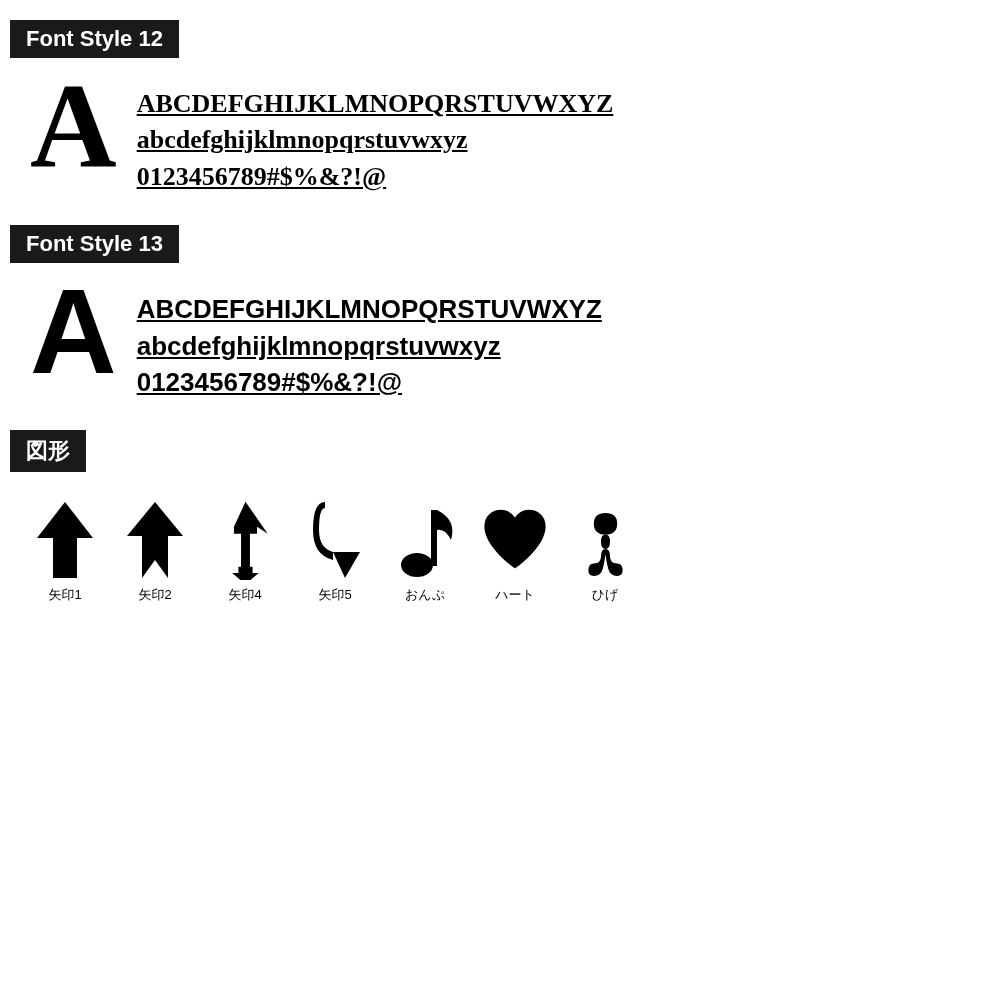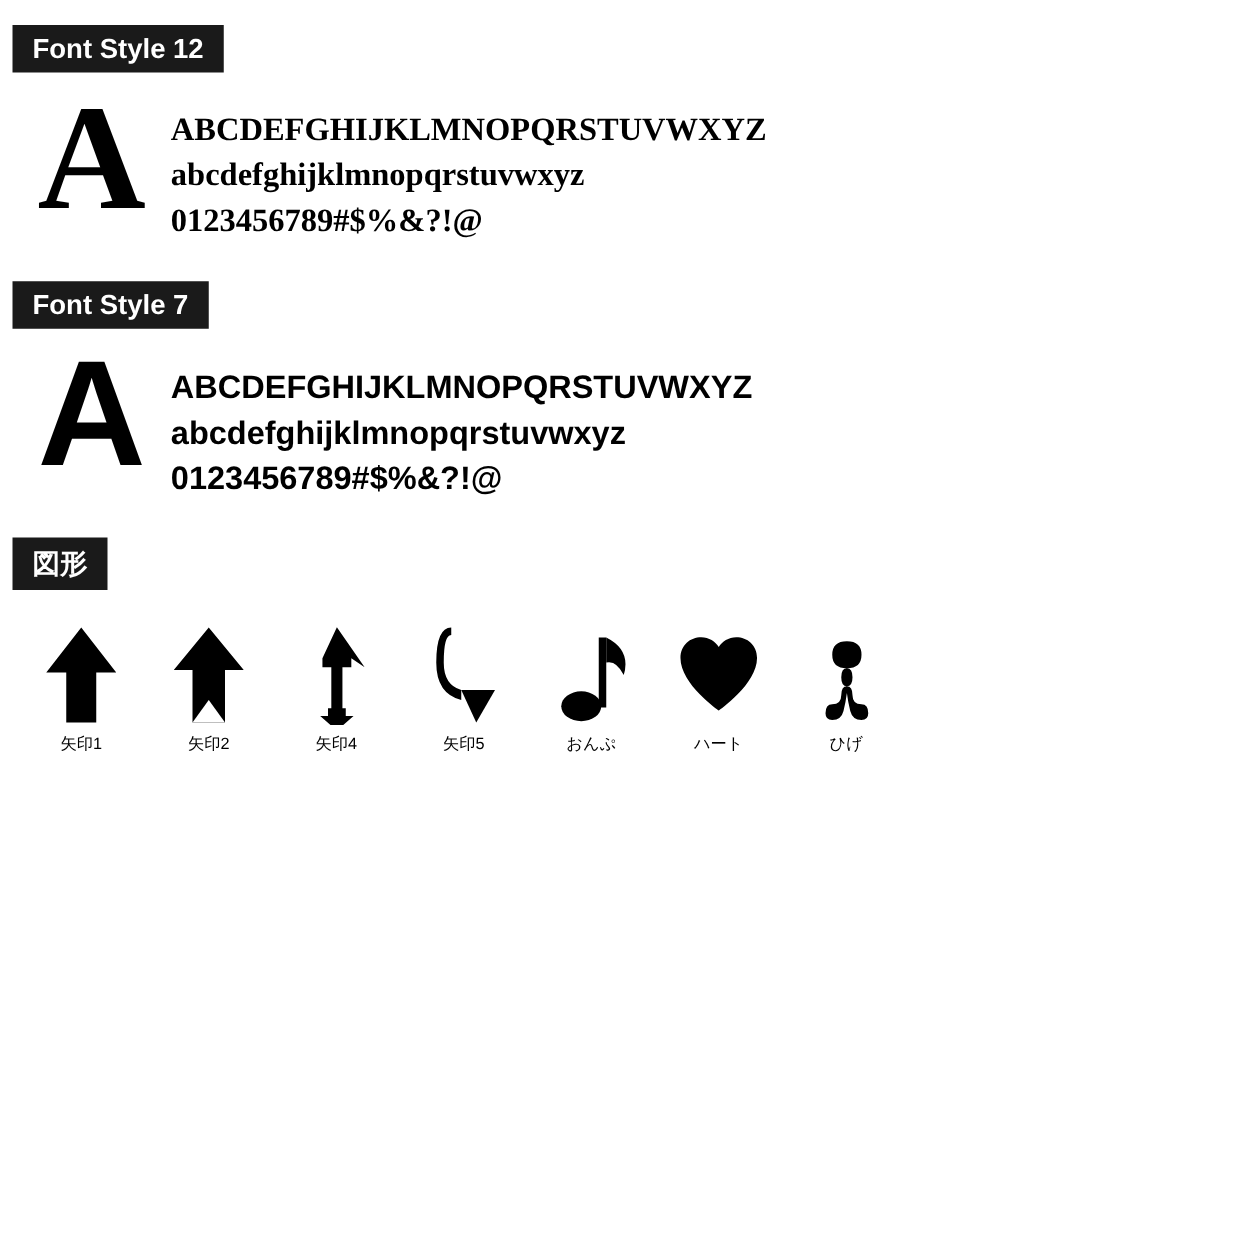--- a/index.html
+++ b/index.html
@@ -53,20 +53,21 @@
 
     .font-style-13 .big-letter {
       font-family: Arial, Helvetica, sans-serif;
     }
 
     .char-lines {
       display: flex;
       flex-direction: column;
       justify-content: space-between;
       padding-top: 10px;
+      text-decoration: underline;
     }
 
     .char-line {
       font-size: 26px;
       font-weight: 700;
       line-height: 1.4;
       white-space: nowrap;
     }
 
     .font-style-12 .char-line {
@@ -79,21 +80,21 @@
 
     
     .shapes-section {
       margin-top: 10px;
     }
 
     .shapes-grid {
       display: flex;
       align-items: flex-end;
       padding-left: 10px;
-      gap: 12px;
+      gap: 0px;
       margin-top: 10px;
     }
 
     .shape-item {
       display: flex;
       flex-direction: column;
       align-items: center;
       width: 90px;
     }
 
@@ -127,21 +128,21 @@
       <div class="big-letter">A</div>
       <div class="char-lines">
         <div class="char-line">ABCDEFGHIJKLMNOPQRSTUVWXYZ</div>
         <div class="char-line">abcdefghijklmnopqrstuvwxyz</div>
         <div class="char-line">0123456789#$%&amp;?!@</div>
       </div>
     </div>
   </div>
 
   <div class="section font-style-13" style="margin-top: 20px;">
-    <div class="section-header">Font Style 7</div>
+    <div class="section-header">Font Style 13</div>
     <div class="font-demo">
       <div class="big-letter">A</div>
       <div class="char-lines">
         <div class="char-line">ABCDEFGHIJKLMNOPQRSTUVWXYZ</div>
         <div class="char-line">abcdefghijklmnopqrstuvwxyz</div>
         <div class="char-line">0123456789#$%&amp;?!@</div>
       </div>
     </div>
   </div>
 

